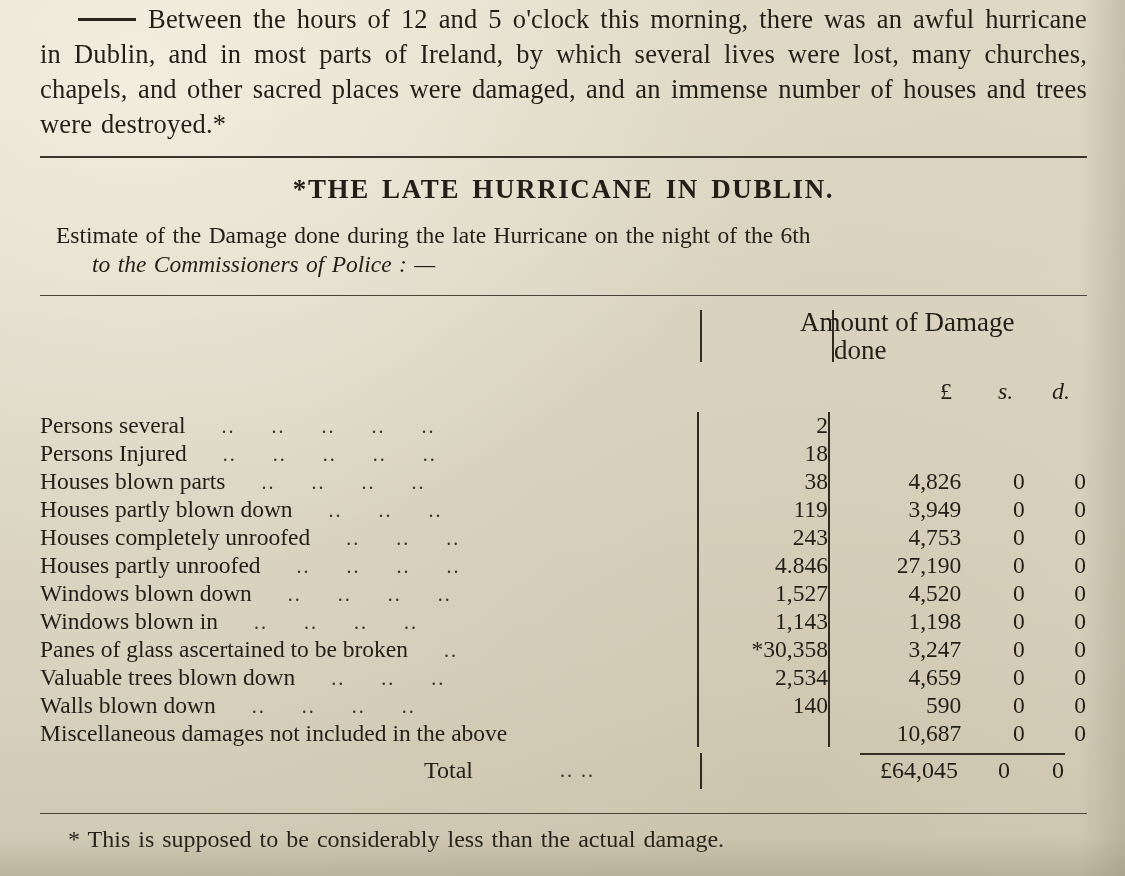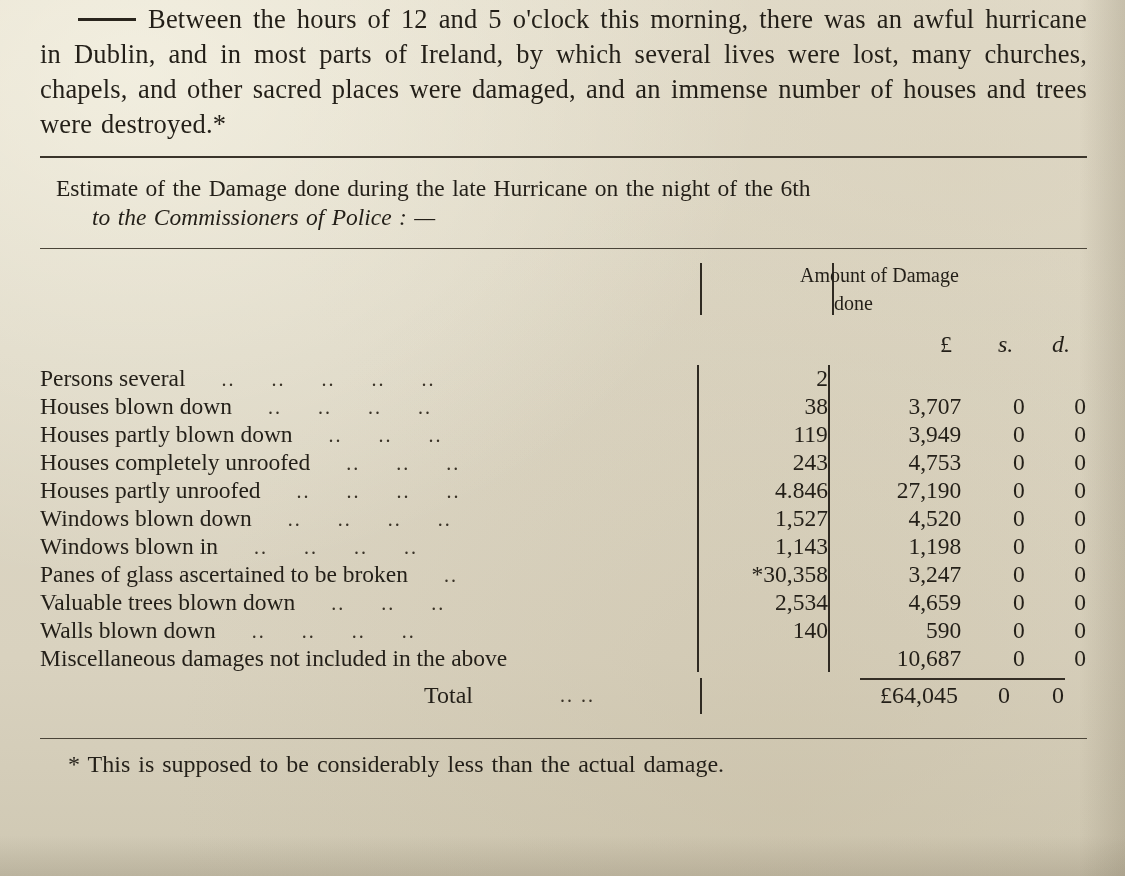--- a/index.html
+++ b/index.html
@@ -125,21 +125,21 @@
 
   
   .thead-zone {
     position: relative;
     height: 72px;
   }
   .amount-head {
     position: absolute;
     left: 760px;
     top: 2px;
-    font-size: 20px;
+    font-size: 27px;
     line-height: 28px;
   }
   .amount-head .l2 { padding-left: 34px; display: block; }
   .vbar {
     position: absolute;
     width: 0;
     border-left: 2.5px solid #2f2a22;
     top: 4px;
     height: 52px;
   }
@@ -211,20 +211,21 @@
 
 <div class="paper-tint"></div>
 
 <div class="page">
   <div class="col">
 
     <p class="intro"><span class="dash"></span><span>Between the hours of 12 and 5 o'clock this morning, there was an awful hurricane in Dublin, and in most parts of Ireland, by which several lives were lost, many churches, chapels, and other sacred places were damaged, and an immense number of houses and trees were destroyed.*</span></p>
 
     <hr class="rule">
 
+    <div class="headline">*THE LATE HURRICANE IN DUBLIN.</div>
 
     <p class="estimate">
       <span>Estimate of the Damage done during the late Hurricane on the night of the 6th</span>
       <span class="l3">to the Commissioners of Police : —</span>
     </p>
 
     <hr class="rule thin">
 
     <div class="tablewrap">
 
@@ -246,23 +247,30 @@
       <table class="damage">
         <tbody id="damage-rows">
             <tr>
               <td class="c-label"><span>Persons several</span><span class="leaders">   ..   ..   ..   ..   ..</span></td>
               <td class="c-count">2</td>
               <td class="c-pound"></td>
               <td class="c-s"></td>
               <td class="c-d"></td>
             </tr>
             <tr>
-              <td class="c-label"><span>Houses blown down</span><span class="leaders">   ..   ..   ..   ..</span></td>
+              <td class="c-label"><span>Persons Injured</span><span class="leaders">   ..   ..   ..   ..   ..</span></td>
+              <td class="c-count">18</td>
+              <td class="c-pound"></td>
+              <td class="c-s"></td>
+              <td class="c-d"></td>
+            </tr>
+            <tr>
+              <td class="c-label"><span>Houses blown parts</span><span class="leaders">   ..   ..   ..   ..</span></td>
               <td class="c-count">38</td>
-              <td class="c-pound">3,707</td>
+              <td class="c-pound">4,826</td>
               <td class="c-s">0</td>
               <td class="c-d">0</td>
             </tr>
             <tr>
               <td class="c-label"><span>Houses partly blown down</span><span class="leaders">   ..   ..   ..</span></td>
               <td class="c-count">119</td>
               <td class="c-pound">3,949</td>
               <td class="c-s">0</td>
               <td class="c-d">0</td>
             </tr>

